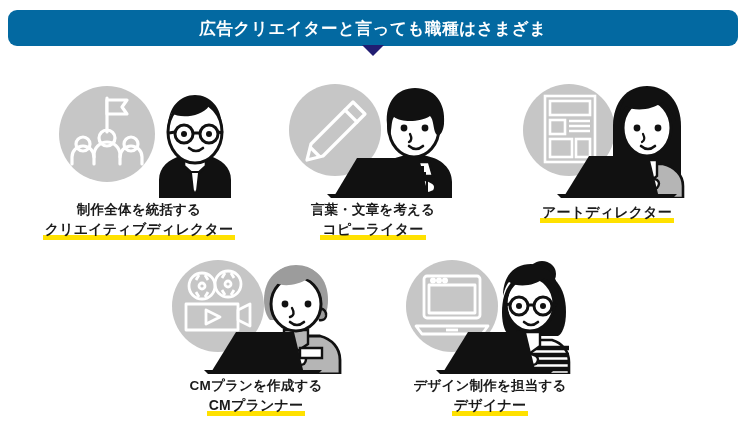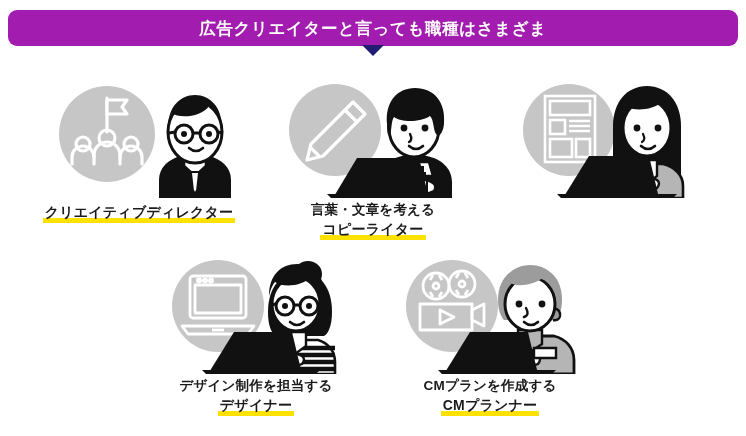--- a/index.html
+++ b/index.html
@@ -20,21 +20,21 @@
   .banner-wrap {
     position: absolute;
     left: 8px;
     top: 10px;
     width: 730px;
     height: 36px;
   }
   .banner {
     width: 100%;
     height: 100%;
-    background: #a21caf;
+    background: #0369a1;
     border-radius: 9px;
     display: flex;
     align-items: center;
     justify-content: center;
     box-sizing: border-box;
   }
   .banner-title {
     color: #ffffff;
     font-size: 16.5px;
     font-weight: bold;
@@ -169,20 +169,21 @@
             <path d="M136 56 l-6 1"></path>
             <path d="M179 56 l5 1"></path>
           </g>
           <circle cx="145" cy="58" r="3" fill="#111111"></circle>
           <circle cx="170" cy="58" r="3" fill="#111111"></circle>
           <path d="M150 72 q7 6 14 0" fill="none" stroke="#111111" stroke-width="2.6" stroke-linecap="round"></path>
         </g>
       </svg>
     </div>
     <div class="labels">
+      <div class="desc">制作全体を統括する</div>
       <div class="job-wrap"><div class="job">クリエイティブディレクター</div></div>
     </div>
   </div>
 
   <div class="card">
     <div class="art">
       <svg viewBox="0 0 200 122" xmlns="http://www.w3.org/2000/svg">
         <g>
           <circle cx="62" cy="54" r="46" fill="#c6c6c6"></circle>
           <g fill="none" stroke="#ffffff" stroke-width="3.2" stroke-linejoin="round" stroke-linecap="round">
@@ -244,76 +245,27 @@
           <g>
             <path d="M128 104 q12-6 22 0 q4 3 0 8 q-11 5 -22 0 z" fill="#ffffff" stroke="#111111" stroke-width="2.4"></path>
             <path d="M134 102 v12 M141 102 v12" stroke="#111111" stroke-width="2"></path>
           </g>
           <path d="M56 122 l26-42 h60 l10 42 z" fill="#111111"></path>
           <path d="M54 122 h112 l4-4 h-120 z" fill="#111111"></path>
         </g>
       </svg>
     </div>
     <div class="labels">
+      <div class="job-wrap"><div class="job">アートディレクター</div></div>
     </div>
   </div>
 
 </div>
 
 <div class="row row-bottom">
-
-  <div class="card">
-    <div class="art">
-      <svg viewBox="0 0 200 122" xmlns="http://www.w3.org/2000/svg">
-        <g>
-          <circle cx="62" cy="54" r="46" fill="#c6c6c6"></circle>
-          <g fill="none" stroke="#ffffff" stroke-width="2.8" stroke-linejoin="round">
-            <rect x="34" y="24" width="56" height="42" rx="3"></rect>
-            <rect x="39" y="33" width="46" height="28"></rect>
-            <circle cx="43" cy="28.5" r="1.6"></circle>
-            <circle cx="49" cy="28.5" r="1.6"></circle>
-            <circle cx="55" cy="28.5" r="1.6"></circle>
-            <path d="M26 74 h72 l-6 8 h-60 z"></path>
-            <path d="M56 78 h12"></path>
-          </g>
-        </g>
-        <g>
-          <ellipse cx="152" cy="22" rx="14" ry="13" fill="#111111"></ellipse>
-          <path d="M112 60 c0-26 14-40 32-40 c19 0 32 14 32 40 c0 14 -4 22 -8 24 h-48 c-5-3 -8-11 -8-24 z" fill="#111111"></path>
-          <path d="M118 88 h44 c10 3 17 11 17 22 v12 h-78 v-12 c0-11 7-19 17-22 z" fill="#ffffff" stroke="#111111" stroke-width="2.6"></path>
-          <g>
-            <path d="M101 96 h78 M101 103 h78 M101 110 h78 M101 117 h78" stroke="#111111" stroke-width="4.6"></path>
-          </g>
-          <path d="M128 80 h22 v14 l-11 8 -11-8 z" fill="#ffffff" stroke="#111111" stroke-width="2.4"></path>
-          <ellipse cx="140" cy="52" rx="24" ry="27" fill="#ffffff" stroke="#111111" stroke-width="3"></ellipse>
-          <path d="M113 44 c0-21 12-32 28-32 c16 0 27 11 28 31 c0 0 -7-14 -15-17 c-9 8 -26 10 -35 4 c-4 4 -6 14 -6 14 z" fill="#111111"></path>
-          <g fill="none" stroke="#111111" stroke-width="3">
-            <circle cx="129" cy="54" r="9"></circle>
-            <circle cx="153" cy="54" r="9"></circle>
-            <path d="M138 53 h6"></path>
-            <path d="M120 52 l-6 1"></path>
-            <path d="M162 52 l5 1"></path>
-          </g>
-          <circle cx="129" cy="54" r="3" fill="#111111"></circle>
-          <circle cx="153" cy="54" r="3" fill="#111111"></circle>
-          <path d="M134 70 q7 6 14 0" fill="none" stroke="#111111" stroke-width="2.6" stroke-linecap="round"></path>
-          <g>
-            <path d="M124 104 q12-6 22 0 q4 3 0 8 q-11 5 -22 0 z" fill="#ffffff" stroke="#111111" stroke-width="2.4"></path>
-            <path d="M130 102 v12 M137 102 v12" stroke="#111111" stroke-width="2"></path>
-          </g>
-          <path d="M52 122 l26-42 h58 l10 42 z" fill="#111111"></path>
-          <path d="M50 122 h110 l4-4 h-118 z" fill="#111111"></path>
-        </g>
-      </svg>
-    </div>
-    <div class="labels">
-      <div class="desc">デザイン制作を担当する</div>
-      <div class="job-wrap"><div class="job">デザイナー</div></div>
-    </div>
-  </div>
 
   <div class="card">
     <div class="art">
       <svg viewBox="0 0 200 122" xmlns="http://www.w3.org/2000/svg">
         <g>
           <circle cx="62" cy="54" r="46" fill="#c6c6c6"></circle>
           <g fill="none" stroke="#ffffff" stroke-width="2.8" stroke-linejoin="round">
             <circle cx="46" cy="34" r="13"></circle>
             <circle cx="46" cy="34" r="3"></circle>
             <circle cx="72" cy="32" r="13"></circle>
@@ -345,13 +297,63 @@
           <path d="M52 122 h110 l4-4 h-118 z" fill="#111111"></path>
         </g>
       </svg>
     </div>
     <div class="labels">
       <div class="desc">CMプランを作成する</div>
       <div class="job-wrap"><div class="job">CMプランナー</div></div>
     </div>
   </div>
 
+  <div class="card">
+    <div class="art">
+      <svg viewBox="0 0 200 122" xmlns="http://www.w3.org/2000/svg">
+        <g>
+          <circle cx="62" cy="54" r="46" fill="#c6c6c6"></circle>
+          <g fill="none" stroke="#ffffff" stroke-width="2.8" stroke-linejoin="round">
+            <rect x="34" y="24" width="56" height="42" rx="3"></rect>
+            <rect x="39" y="33" width="46" height="28"></rect>
+            <circle cx="43" cy="28.5" r="1.6"></circle>
+            <circle cx="49" cy="28.5" r="1.6"></circle>
+            <circle cx="55" cy="28.5" r="1.6"></circle>
+            <path d="M26 74 h72 l-6 8 h-60 z"></path>
+            <path d="M56 78 h12"></path>
+          </g>
+        </g>
+        <g>
+          <ellipse cx="152" cy="22" rx="14" ry="13" fill="#111111"></ellipse>
+          <path d="M112 60 c0-26 14-40 32-40 c19 0 32 14 32 40 c0 14 -4 22 -8 24 h-48 c-5-3 -8-11 -8-24 z" fill="#111111"></path>
+          <path d="M118 88 h44 c10 3 17 11 17 22 v12 h-78 v-12 c0-11 7-19 17-22 z" fill="#ffffff" stroke="#111111" stroke-width="2.6"></path>
+          <g>
+            <path d="M101 96 h78 M101 103 h78 M101 110 h78 M101 117 h78" stroke="#111111" stroke-width="4.6"></path>
+          </g>
+          <path d="M128 80 h22 v14 l-11 8 -11-8 z" fill="#ffffff" stroke="#111111" stroke-width="2.4"></path>
+          <ellipse cx="140" cy="52" rx="24" ry="27" fill="#ffffff" stroke="#111111" stroke-width="3"></ellipse>
+          <path d="M113 44 c0-21 12-32 28-32 c16 0 27 11 28 31 c0 0 -7-14 -15-17 c-9 8 -26 10 -35 4 c-4 4 -6 14 -6 14 z" fill="#111111"></path>
+          <g fill="none" stroke="#111111" stroke-width="3">
+            <circle cx="129" cy="54" r="9"></circle>
+            <circle cx="153" cy="54" r="9"></circle>
+            <path d="M138 53 h6"></path>
+            <path d="M120 52 l-6 1"></path>
+            <path d="M162 52 l5 1"></path>
+          </g>
+          <circle cx="129" cy="54" r="3" fill="#111111"></circle>
+          <circle cx="153" cy="54" r="3" fill="#111111"></circle>
+          <path d="M134 70 q7 6 14 0" fill="none" stroke="#111111" stroke-width="2.6" stroke-linecap="round"></path>
+          <g>
+            <path d="M124 104 q12-6 22 0 q4 3 0 8 q-11 5 -22 0 z" fill="#ffffff" stroke="#111111" stroke-width="2.4"></path>
+            <path d="M130 102 v12 M137 102 v12" stroke="#111111" stroke-width="2"></path>
+          </g>
+          <path d="M52 122 l26-42 h58 l10 42 z" fill="#111111"></path>
+          <path d="M50 122 h110 l4-4 h-118 z" fill="#111111"></path>
+        </g>
+      </svg>
+    </div>
+    <div class="labels">
+      <div class="desc">デザイン制作を担当する</div>
+      <div class="job-wrap"><div class="job">デザイナー</div></div>
+    </div>
+  </div>
+
 </div>
 
 </body></html>

